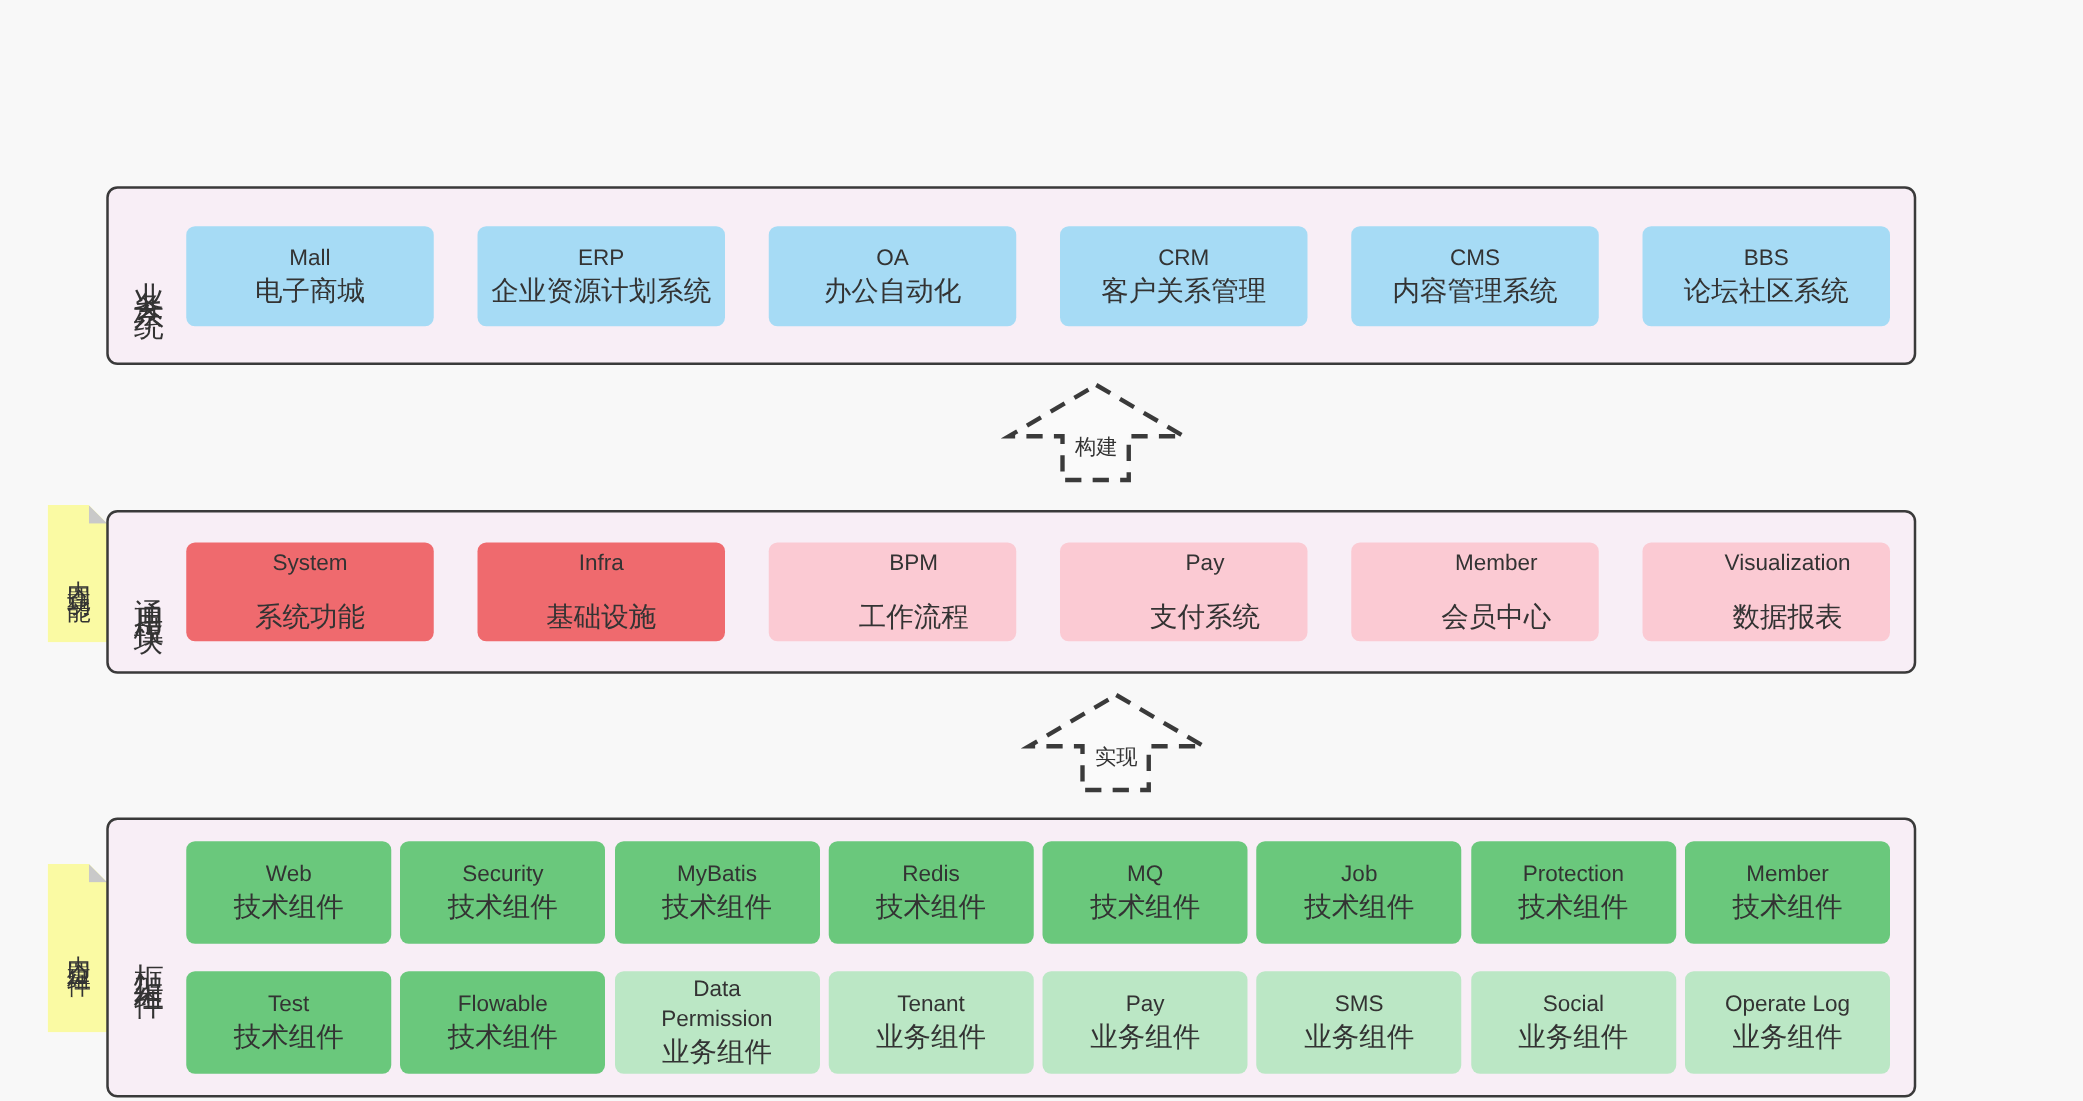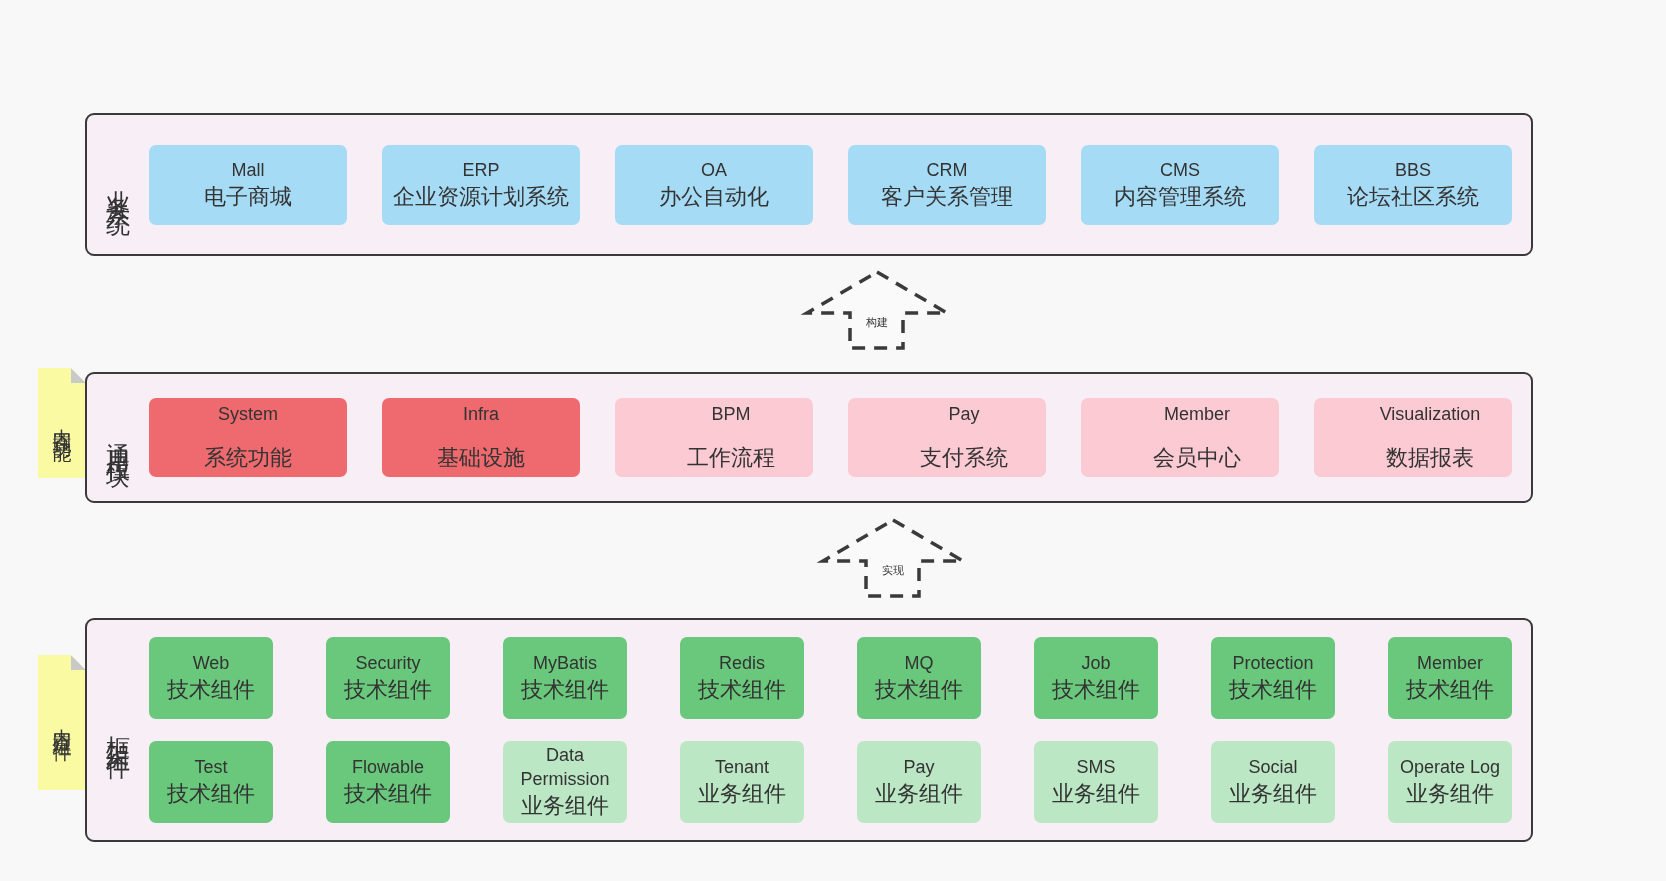--- a/index.html
+++ b/index.html
@@ -2,21 +2,21 @@
 <html><head>
 <meta charset="utf-8">
 <style>
   html,body{margin:0;padding:0;}
   body{
     width:1666px;height:881px;position:relative;overflow:hidden;
     background:#f8f8f8;
     font-family:"Liberation Sans","DejaVu Sans",sans-serif;
     color:#333333;
   }
-  .canvas{position:absolute;inset:0;}
+  .canvas{position:absolute;inset:0;margin-top:36px;}
 
   
   .layer{
     position:absolute;left:85px;width:1448px;box-sizing:border-box;
     background:#f8eef6;border:2px solid #3a3a3a;border-radius:9px;
     display:flex;align-items:stretch;
   }
   .layer-label{
     width:62px;display:flex;align-items:center;justify-content:center;
     writing-mode:vertical-rl;text-orientation:upright;
@@ -33,21 +33,21 @@
   .row{display:flex;justify-content:space-between;}
 
   
   .box{
     border-radius:7px;display:flex;flex-direction:column;
     justify-content:center;align-items:center;text-align:center;
     box-sizing:border-box;padding:4px 6px;color:#333;
   }
   .layer-top .box,.layer-mid .box{width:198px;height:80px;}
   .layer-mid .box{height:79px;justify-content:space-between;}
-  .layer-bot .box{width:124px;height:82px;}
+  .layer-bot .box{width:164px;height:82px;}
   .layer-bot .box-name{max-width:120px;}
   .box-name{font-size:18px;line-height:1.35;}
   .box-sub{font-size:22px;line-height:1.35;}
   .box[data-variant="blue"]{background:#a6dbf5;}
   .box[data-variant="red"]{background:#ef6a6e;}
   .box[data-variant="pink"]{background:#fbcad3;padding-left:40px;}
   .box[data-variant="green"]{background:#6ac87c;}
   .box[data-variant="lightgreen"]{background:#bbe7c5;}
 
   
@@ -67,21 +67,21 @@
   }
 
   
   .arrow{position:absolute;overflow:visible;}
   .arrow polygon{
     fill:#fafafa;stroke:#3a3a3a;stroke-width:3.5;
     stroke-dasharray:13 9;stroke-linecap:butt;
   }
   .arrow-label{
     position:absolute;transform:translate(-50%,-50%);
-    background:#fafafa;padding:0 4px;font-size:11px;color:#333;
+    background:#fafafa;padding:0 4px;font-size:17px;color:#333;
     white-space:nowrap;
   }
 </style>
 </head>
 <body>
 
 <div class="canvas">
 
   <div class="note" style="top:368px;height:110px;">
     <span class="note-text">内置功能</span>

